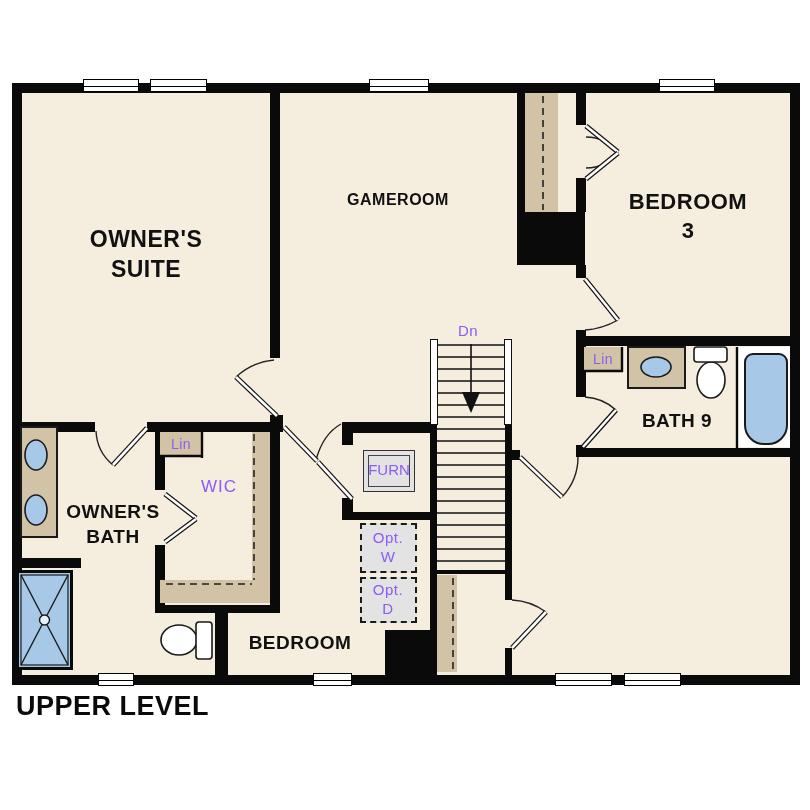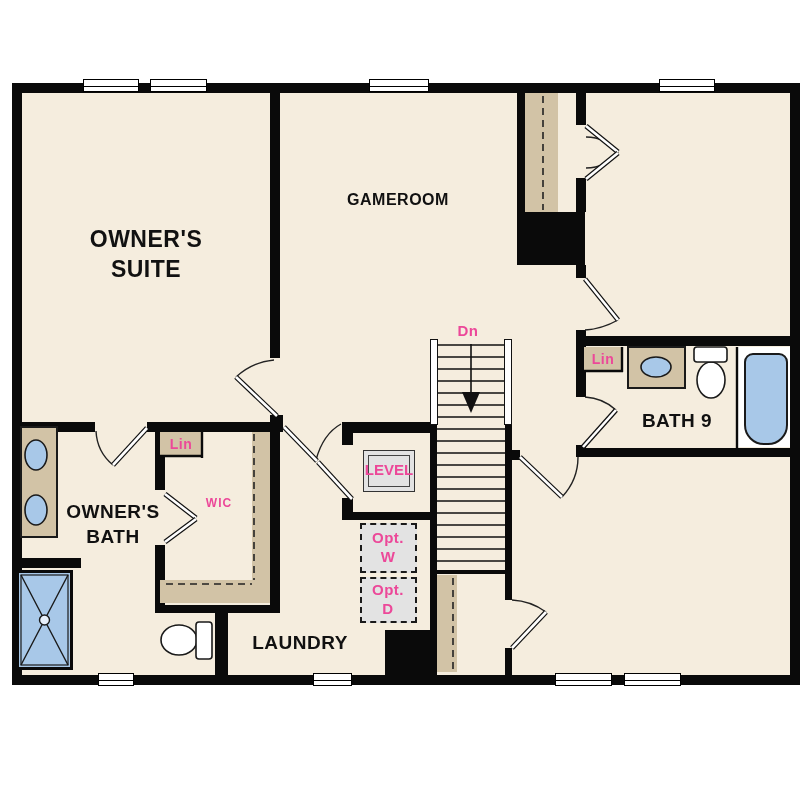--- a/index.html
+++ b/index.html
@@ -25,21 +25,21 @@
   .thin{stroke:#111;stroke-width:1.6;}
   .thin2{stroke:#0a0a0a;stroke-width:2.4;}
   .dash{stroke:#222;stroke-width:1.6;stroke-dasharray:7 5;fill:none;}
   .arc{fill:none;stroke:#222;stroke-width:1.4;}
   .lo{stroke:#111;stroke-width:5;stroke-linecap:butt;}
   .li{stroke:#fff;stroke-width:2.6;stroke-linecap:butt;}
   .fix{fill:#fff;stroke:#1a1a1a;stroke-width:1.6;}
   .sink{fill:#a8c8e8;stroke:#1a1a1a;stroke-width:1.6;}
   .lbl{position:absolute;transform:translate(-50%,-50%);font-weight:bold;color:#111;
        white-space:pre-line;text-align:center;line-height:1.3;letter-spacing:.5px;}
-  .lbl.light{font-weight:bold;color:#ec4899;}
+  .lbl.light{font-weight:normal;color:#8b5cf6;}
   .title{position:absolute;font-weight:bold;color:#0a0a0a;letter-spacing:.5px;}
 </style>
 </head>
 <body>
 
 <div id="stage">
 
   <div class="floor"></div>
 
   <div class="w" style="left:270px;top:93px;width:10px;height:265px"></div>
@@ -190,27 +190,29 @@
     <g>
       <rect x="21" y="575" width="47" height="90" fill="none" stroke="#1a1a1a" stroke-width="1.2"></rect>
       <path d="M21 575L68 665M68 575L21 665" stroke="#1a1a1a" stroke-width="1.4" fill="none"></path>
       <circle cx="44.5" cy="620" r="5" fill="#e8f0fa" stroke="#1a1a1a" stroke-width="1.4"></circle>
     </g>
   </svg>
 
   <div class="lbl" style="left:146px;top:255px;font-size:23px">OWNER'S
 SUITE</div>
   <div class="lbl" style="left:398px;top:200px;font-size:16px">GAMEROOM</div>
+  <div class="lbl" style="left:688px;top:217px;font-size:22px">BEDROOM 3</div>
   <div class="lbl" style="left:677px;top:421px;font-size:19px">BATH 9</div>
   <div class="lbl" style="left:113px;top:525px;font-size:19px">OWNER'S
 BATH</div>
-  <div class="lbl" style="left:300px;top:643px;font-size:19px">LAUNDRY</div>
-  <div class="lbl light" style="left:219px;top:504px;font-size:12px;letter-spacing:1px">WIC</div>
+  <div class="lbl" style="left:300px;top:643px;font-size:19px">BEDROOM</div>
+  <div class="lbl light" style="left:219px;top:487px;font-size:17px;letter-spacing:1px">WIC</div>
   <div class="lbl light" style="left:468px;top:331px;font-size:15px">Dn</div>
   <div class="lbl light" style="left:181px;top:444px;font-size:14px">Lin</div>
   <div class="lbl light" style="left:603px;top:359px;font-size:14px">Lin</div>
-  <div class="lbl light" style="left:389px;top:470px;font-size:15px;letter-spacing:0">LEVEL</div>
+  <div class="lbl light" style="left:389px;top:470px;font-size:15px;letter-spacing:0">FURN</div>
   <div class="lbl light" style="left:388px;top:548px;font-size:15px;line-height:1.25">Opt.
 W</div>
   <div class="lbl light" style="left:388px;top:600px;font-size:15px;line-height:1.25">Opt.
 D</div>
+  <div class="title" style="left:16px;top:691px;font-size:27px">UPPER LEVEL</div>
 
 </div>
 
 </body></html>

